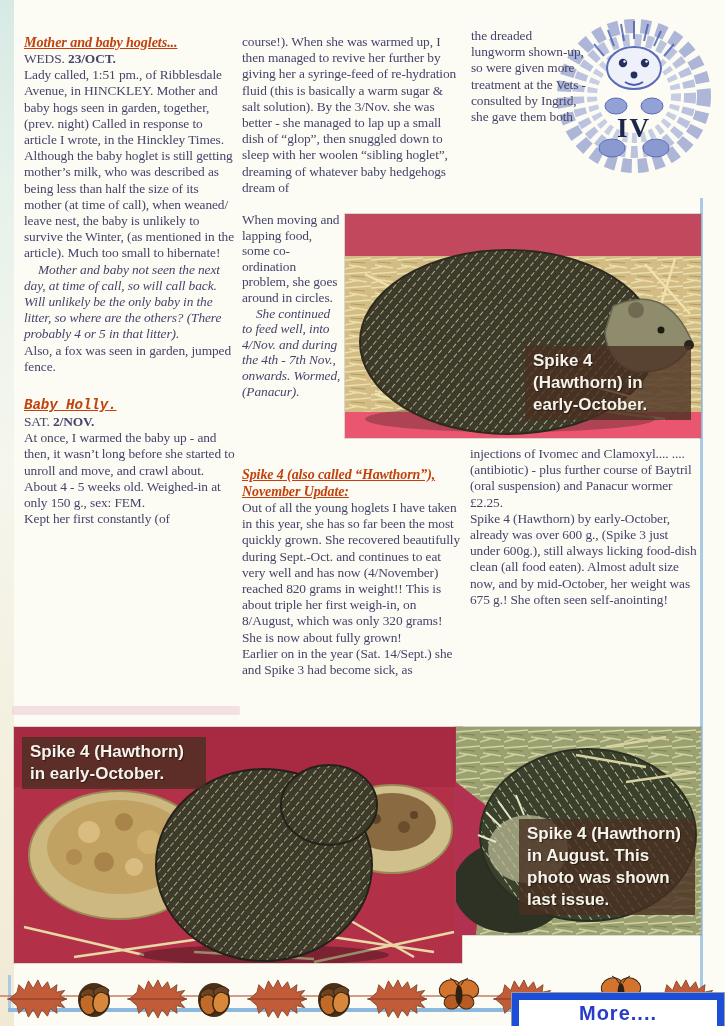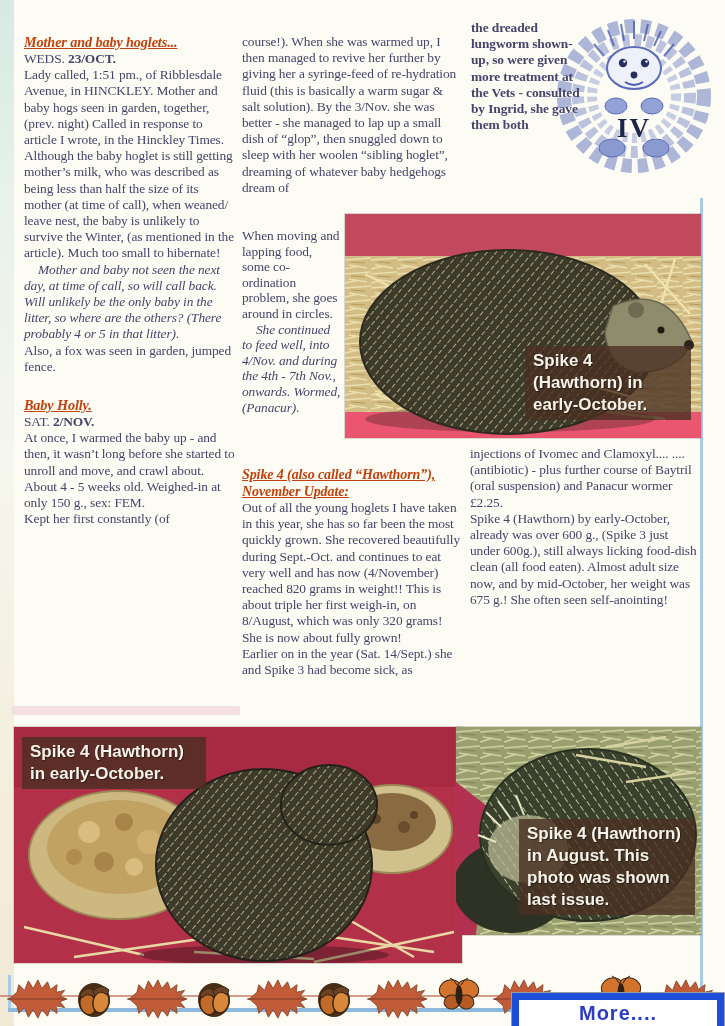--- a/index.html
+++ b/index.html
@@ -14,21 +14,21 @@
     opacity:.85;z-index:0;
   }
   .col{position:absolute;color:#45446b;font-size:13.4px;line-height:16.2px;letter-spacing:-.1px;z-index:2;}
   .col p{margin:0;}
   .heading{
     font-weight:bold;font-style:italic;text-decoration:underline;
     color:#c2410c;font-size:14.2px;line-height:17px;margin:0 0 1px 0;
   }
   .dateline b{font-weight:bold;margin-top:11px;}
   .indent{text-indent:14px;font-style:italic;}
-  .gap-top{margin-top:22px !important;}
+  .gap-top{margin-top:22px !important;font-family:Liberation Mono, monospace;}
   
   .photo{position:absolute;z-index:2;box-shadow:0 0 0 1px rgba(120,100,90,.25);}
   .photo svg{display:block;}
   .caption{
     position:absolute;background:rgba(74,48,34,.8);color:#f6f3ea;
     font-family:"Liberation Sans","DejaVu Sans",sans-serif;
     font-weight:bold;font-size:17px;line-height:1.3;padding:4px 8px;
     text-shadow:1px 1px 1px rgba(0,0,0,.45);
   }
   
@@ -130,32 +130,32 @@
     <p class="dateline"><span>SAT. </span><b>2/NOV.</b></p>
     <p>At once, I warmed the baby up - and then, it wasn’t long before she started to unroll and move, and crawl about.</p>
     <p>About 4 - 5 weeks old.  Weighed-in at only 150 g., sex: FEM.</p>
     <p>Kept her first constantly (of</p>
   </div>
 
   <div class="col" style="left:242px;top:34px;width:218px;">
     <p>course!).  When she was warmed up, I then managed to revive her further by giving her a syringe-feed of re-hydration fluid (this is basically a warm sugar &amp; salt solution).  By the 3/Nov. she was better - she managed to lap up a small dish of “glop”, then snuggled down to sleep with her woolen “sibling hoglet”, dreaming of whatever baby hedgehogs dream of</p>
   </div>
 
-  <div class="col" style="left:242px;top:228px;width:100px;line-height:15.6px;">
+  <div class="col" style="left:242px;top:212px;width:100px;line-height:15.6px;">
     <p>When moving and lapping food, some co-ordination problem, she goes around in circles.</p>
     <p class="indent">She continued to feed well, into 4/Nov. and during the 4th - 7th Nov., onwards. Wormed, (Panacur).</p>
   </div>
 
   <div class="col" style="left:242px;top:466px;width:220px;">
     <p class="heading" style="font-size:14px;">Spike 4 (also called “Hawthorn”), November Update:</p>
     <p>Out of all the young hoglets I have taken in this year, she has so far been the most quickly grown.  She recovered beautifully during Sept.-Oct. and continues to eat very well and has now (4/November) reached 820 grams in weight!!  This is about triple her first weigh-in, on 8/August, which was only 320 grams! She is now about fully grown!</p>
     <p>Earlier on in the year (Sat. 14/Sept.) she and Spike 3 had become sick, as</p>
   </div>
 
-  <div class="col" style="left:471px;top:20px;width:118px;font-weight:bold;">
+  <div class="col" style="left:471px;top:28px;width:118px;">
     <p>the dreaded lungworm shown-up, so were given more treatment at the Vets - consulted by Ingrid, she gave them both</p>
   </div>
 
   <div class="col" style="left:470px;top:446px;width:228px;">
     <p>injections of Ivomec and Clamoxyl.... ....(antibiotic) - plus further course of Baytril (oral suspension) and Panacur wormer £2.25.</p>
     <p>Spike 4 (Hawthorn) by early-October, already was over 600 g., (Spike 3 just under 600g.), still always licking food-dish clean (all food eaten).  Almost adult size now, and by mid-October, her weight was 675 g.! She often seen self-anointing!</p>
   </div>
 
   <div class="photo" style="left:345px;top:214px;width:356px;height:224px;">
     <svg width="356" height="224" viewBox="0 0 356 224">

